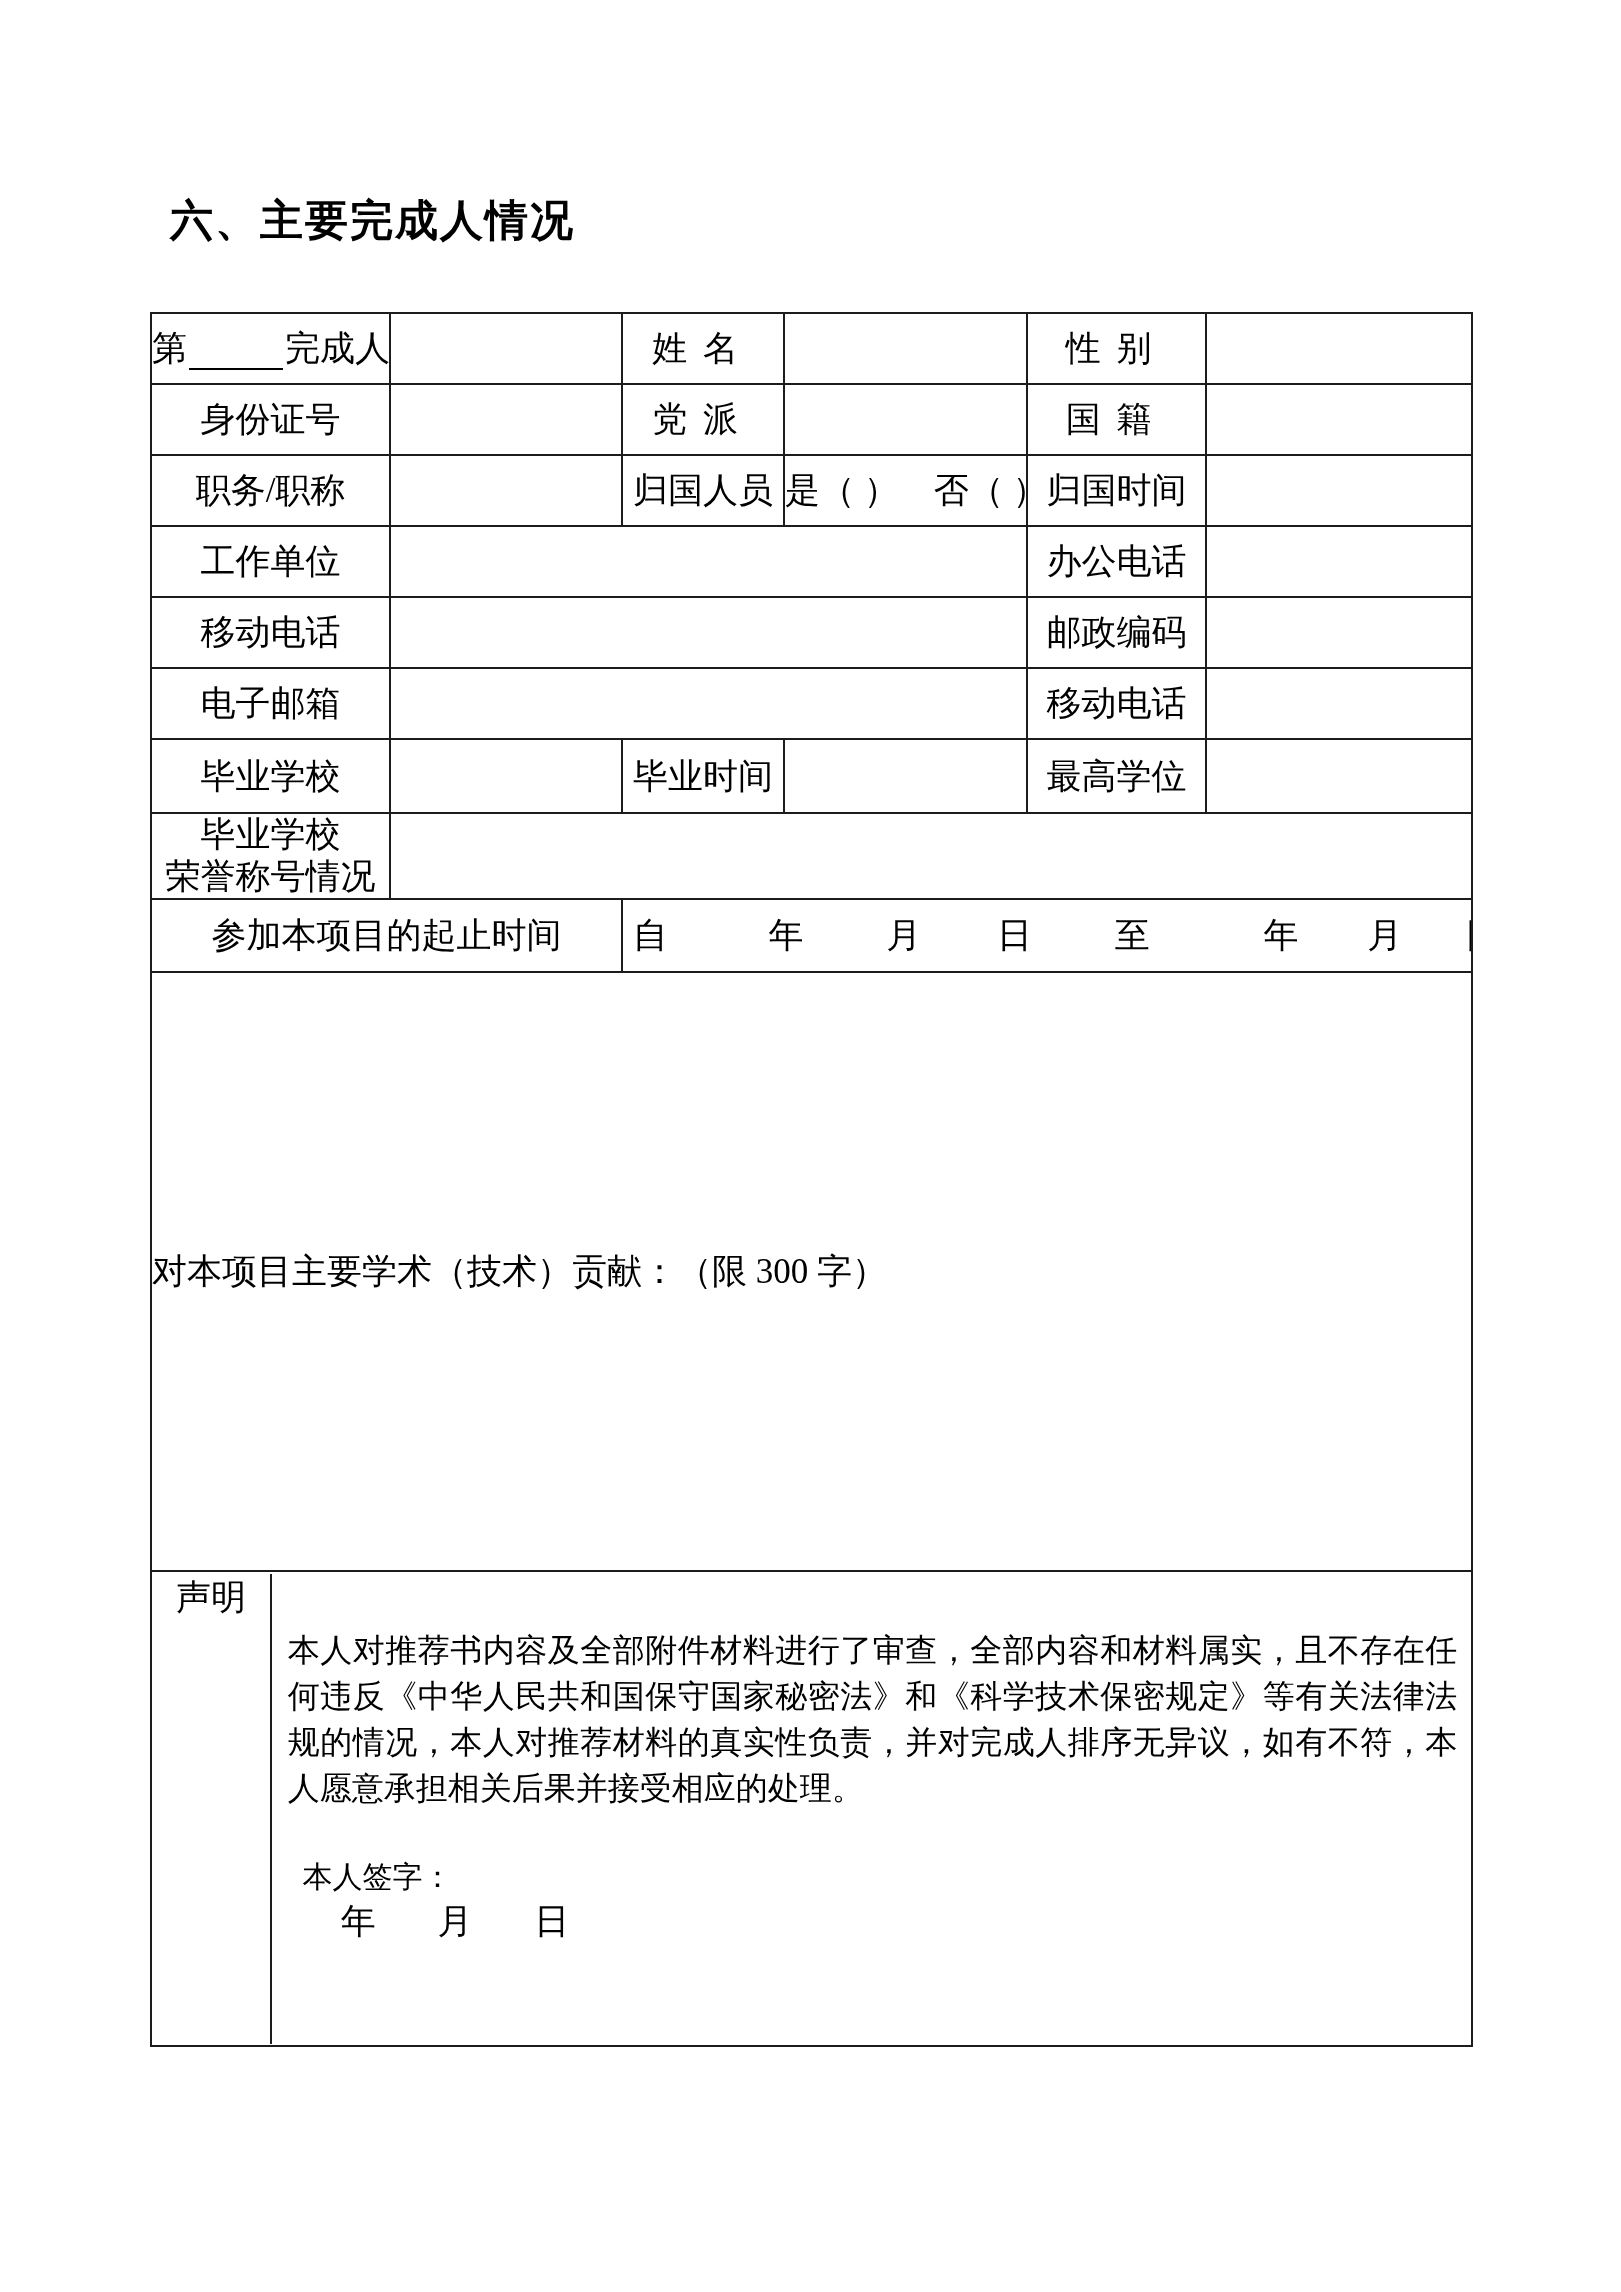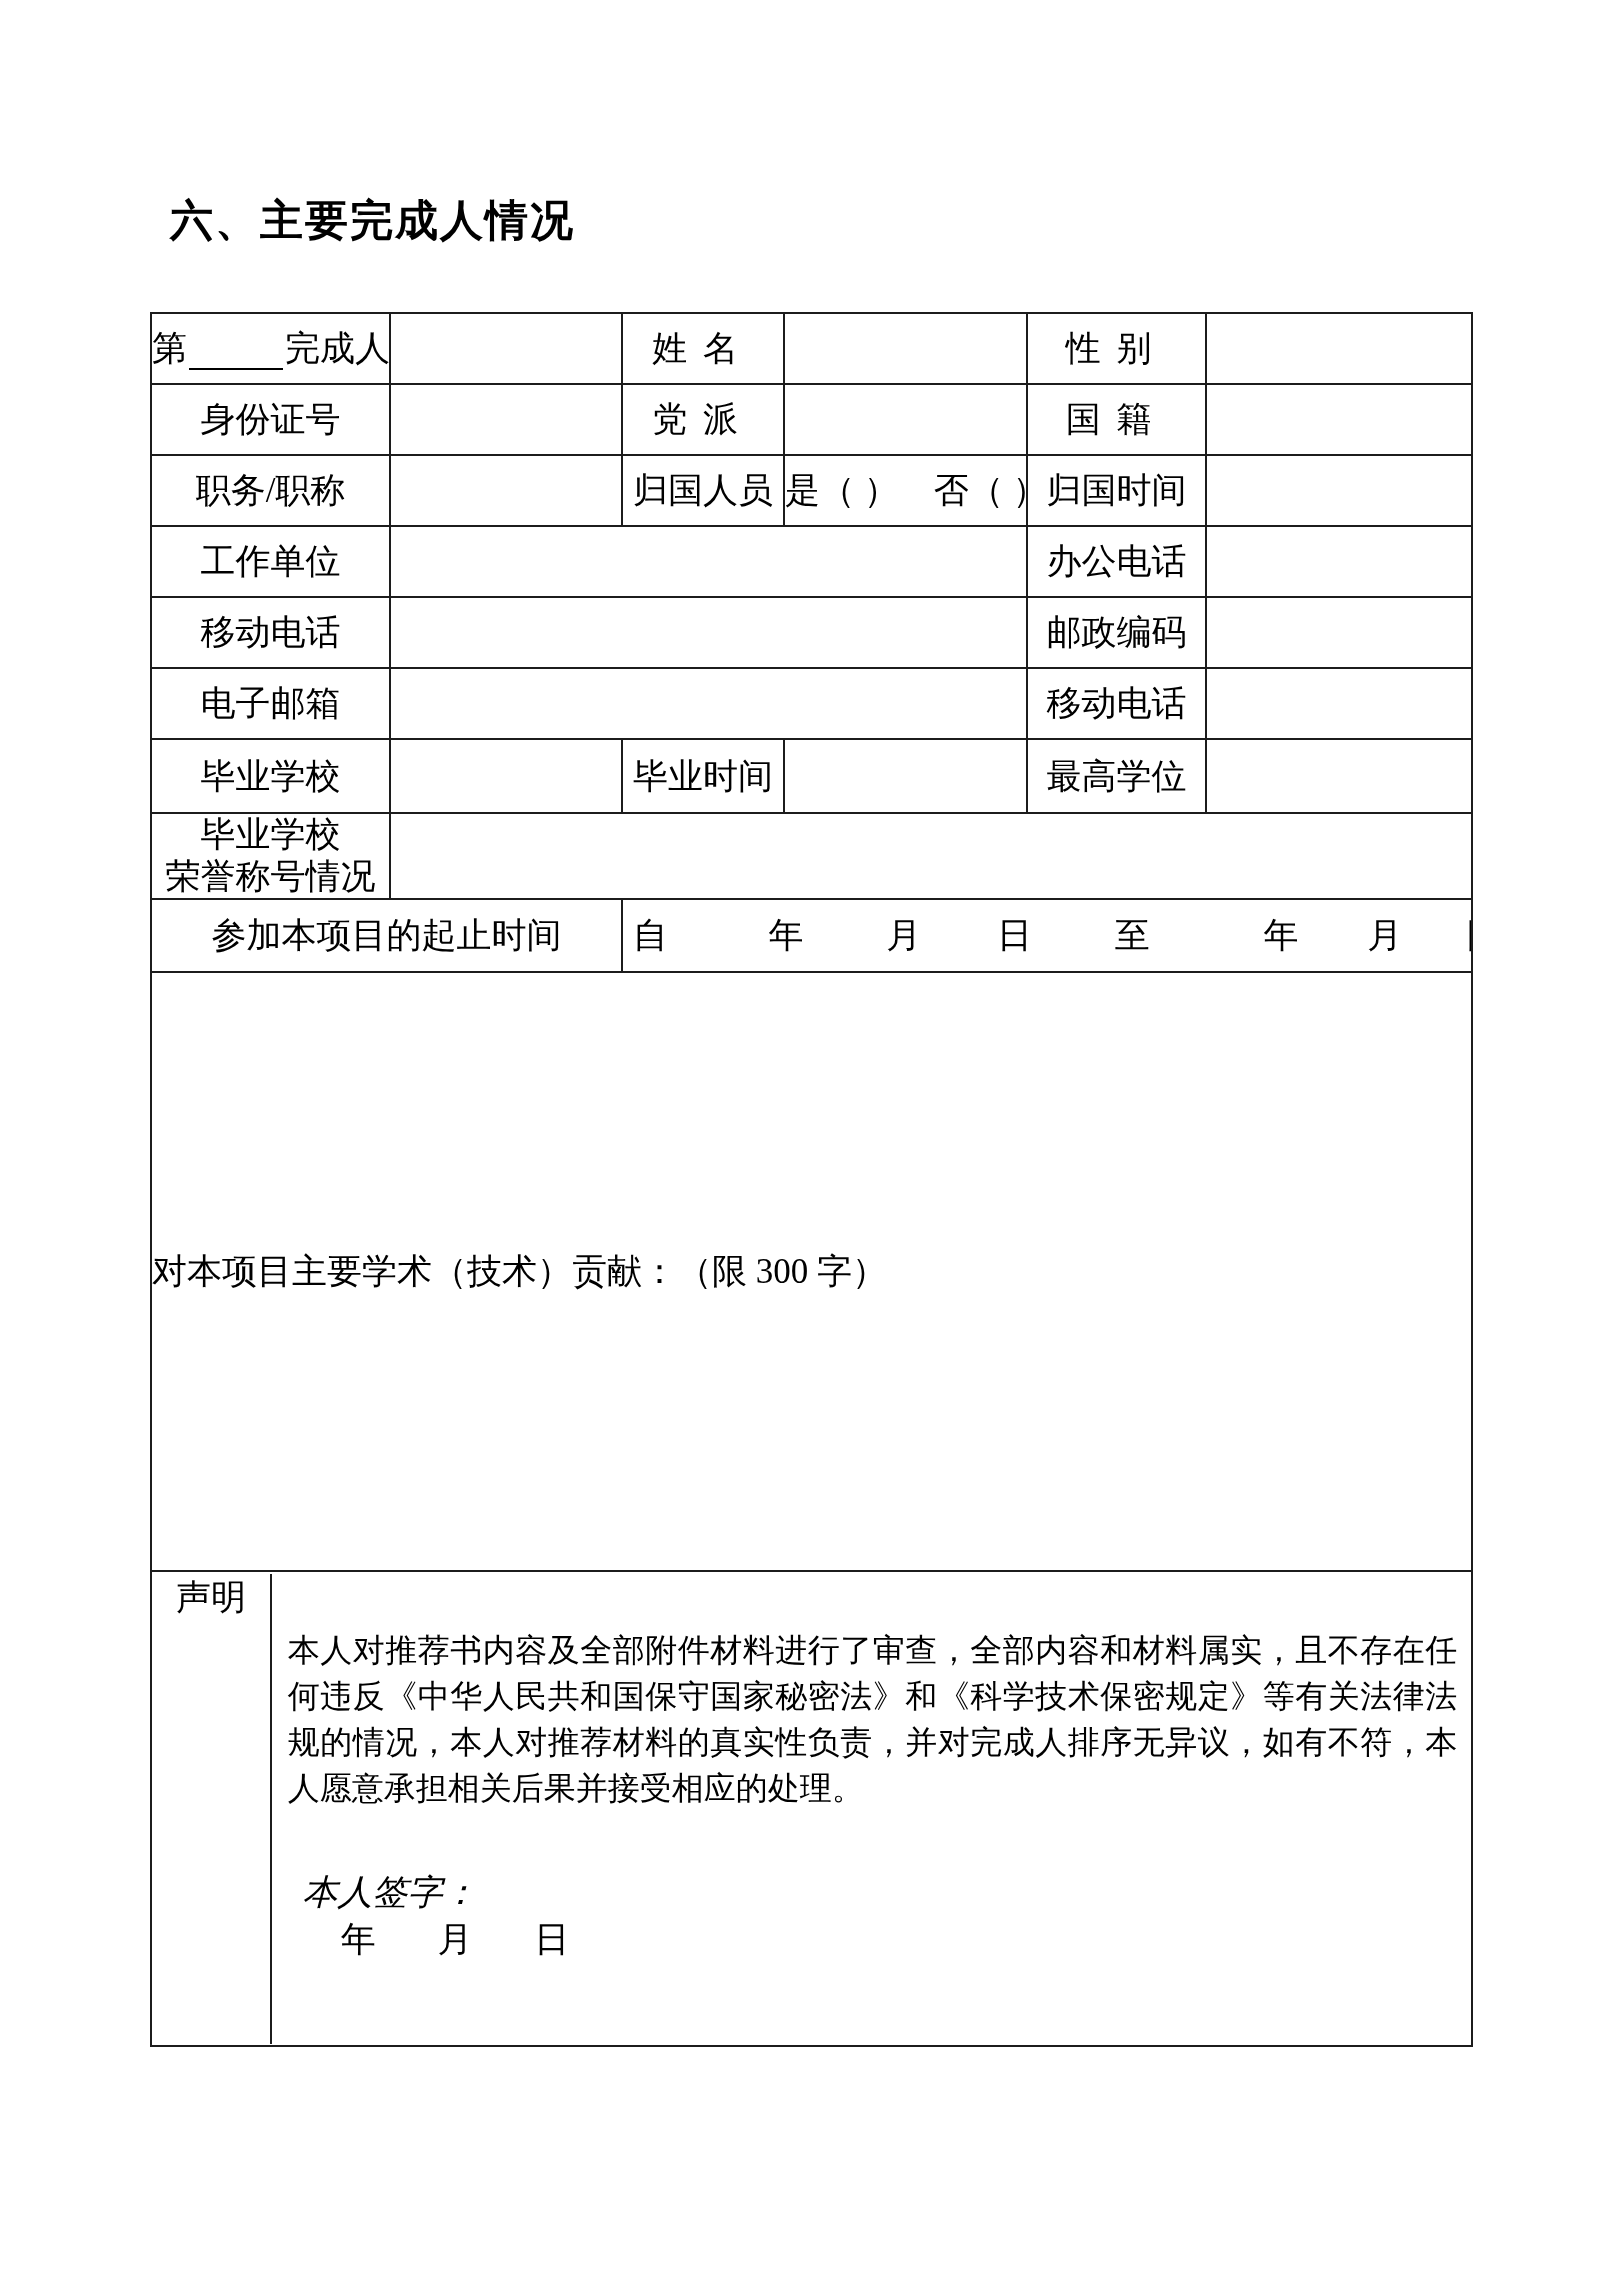--- a/index.html
+++ b/index.html
@@ -49,21 +49,21 @@
   .duration span:nth-child(8) { margin-left: 53px; }
   .contrib { vertical-align: top; text-align: left; padding: 11.8px 9.8px 0 4.9px; }
   .decl-td { padding: 0; vertical-align: top; }
   .decl-wrap { display: flex; height: 470px; align-items: stretch; }
   .decl-label-col {
     flex: 0 0 120px; border-right: 2px solid #1c1c1c;
     display: flex; justify-content: center;
   }
   .decl-main { flex: 1 1 auto; padding: 53px 13.7px 0 15.7px; }
   .decl-body { margin: 0; font-size: 32px; line-height: 46px; text-align: justify; }
-  .decl-sign { margin-top: 58px; padding-left: 14.7px; font-size: 35px; font-style: italic; }
+  .decl-sign { margin-top: 46px; padding-left: 14.7px; font-size: 30px; }
   .decl-date { text-align: left; padding-right: 49px; font-size: 35px; }
   .decl-date span { display: inline-block; margin-left: 53px; }
 </style>
 </head>
 <body>
 
 <div class="page">
   <h1 class="doc-title">六、主要完成人情况</h1>
 
   <table class="form">

